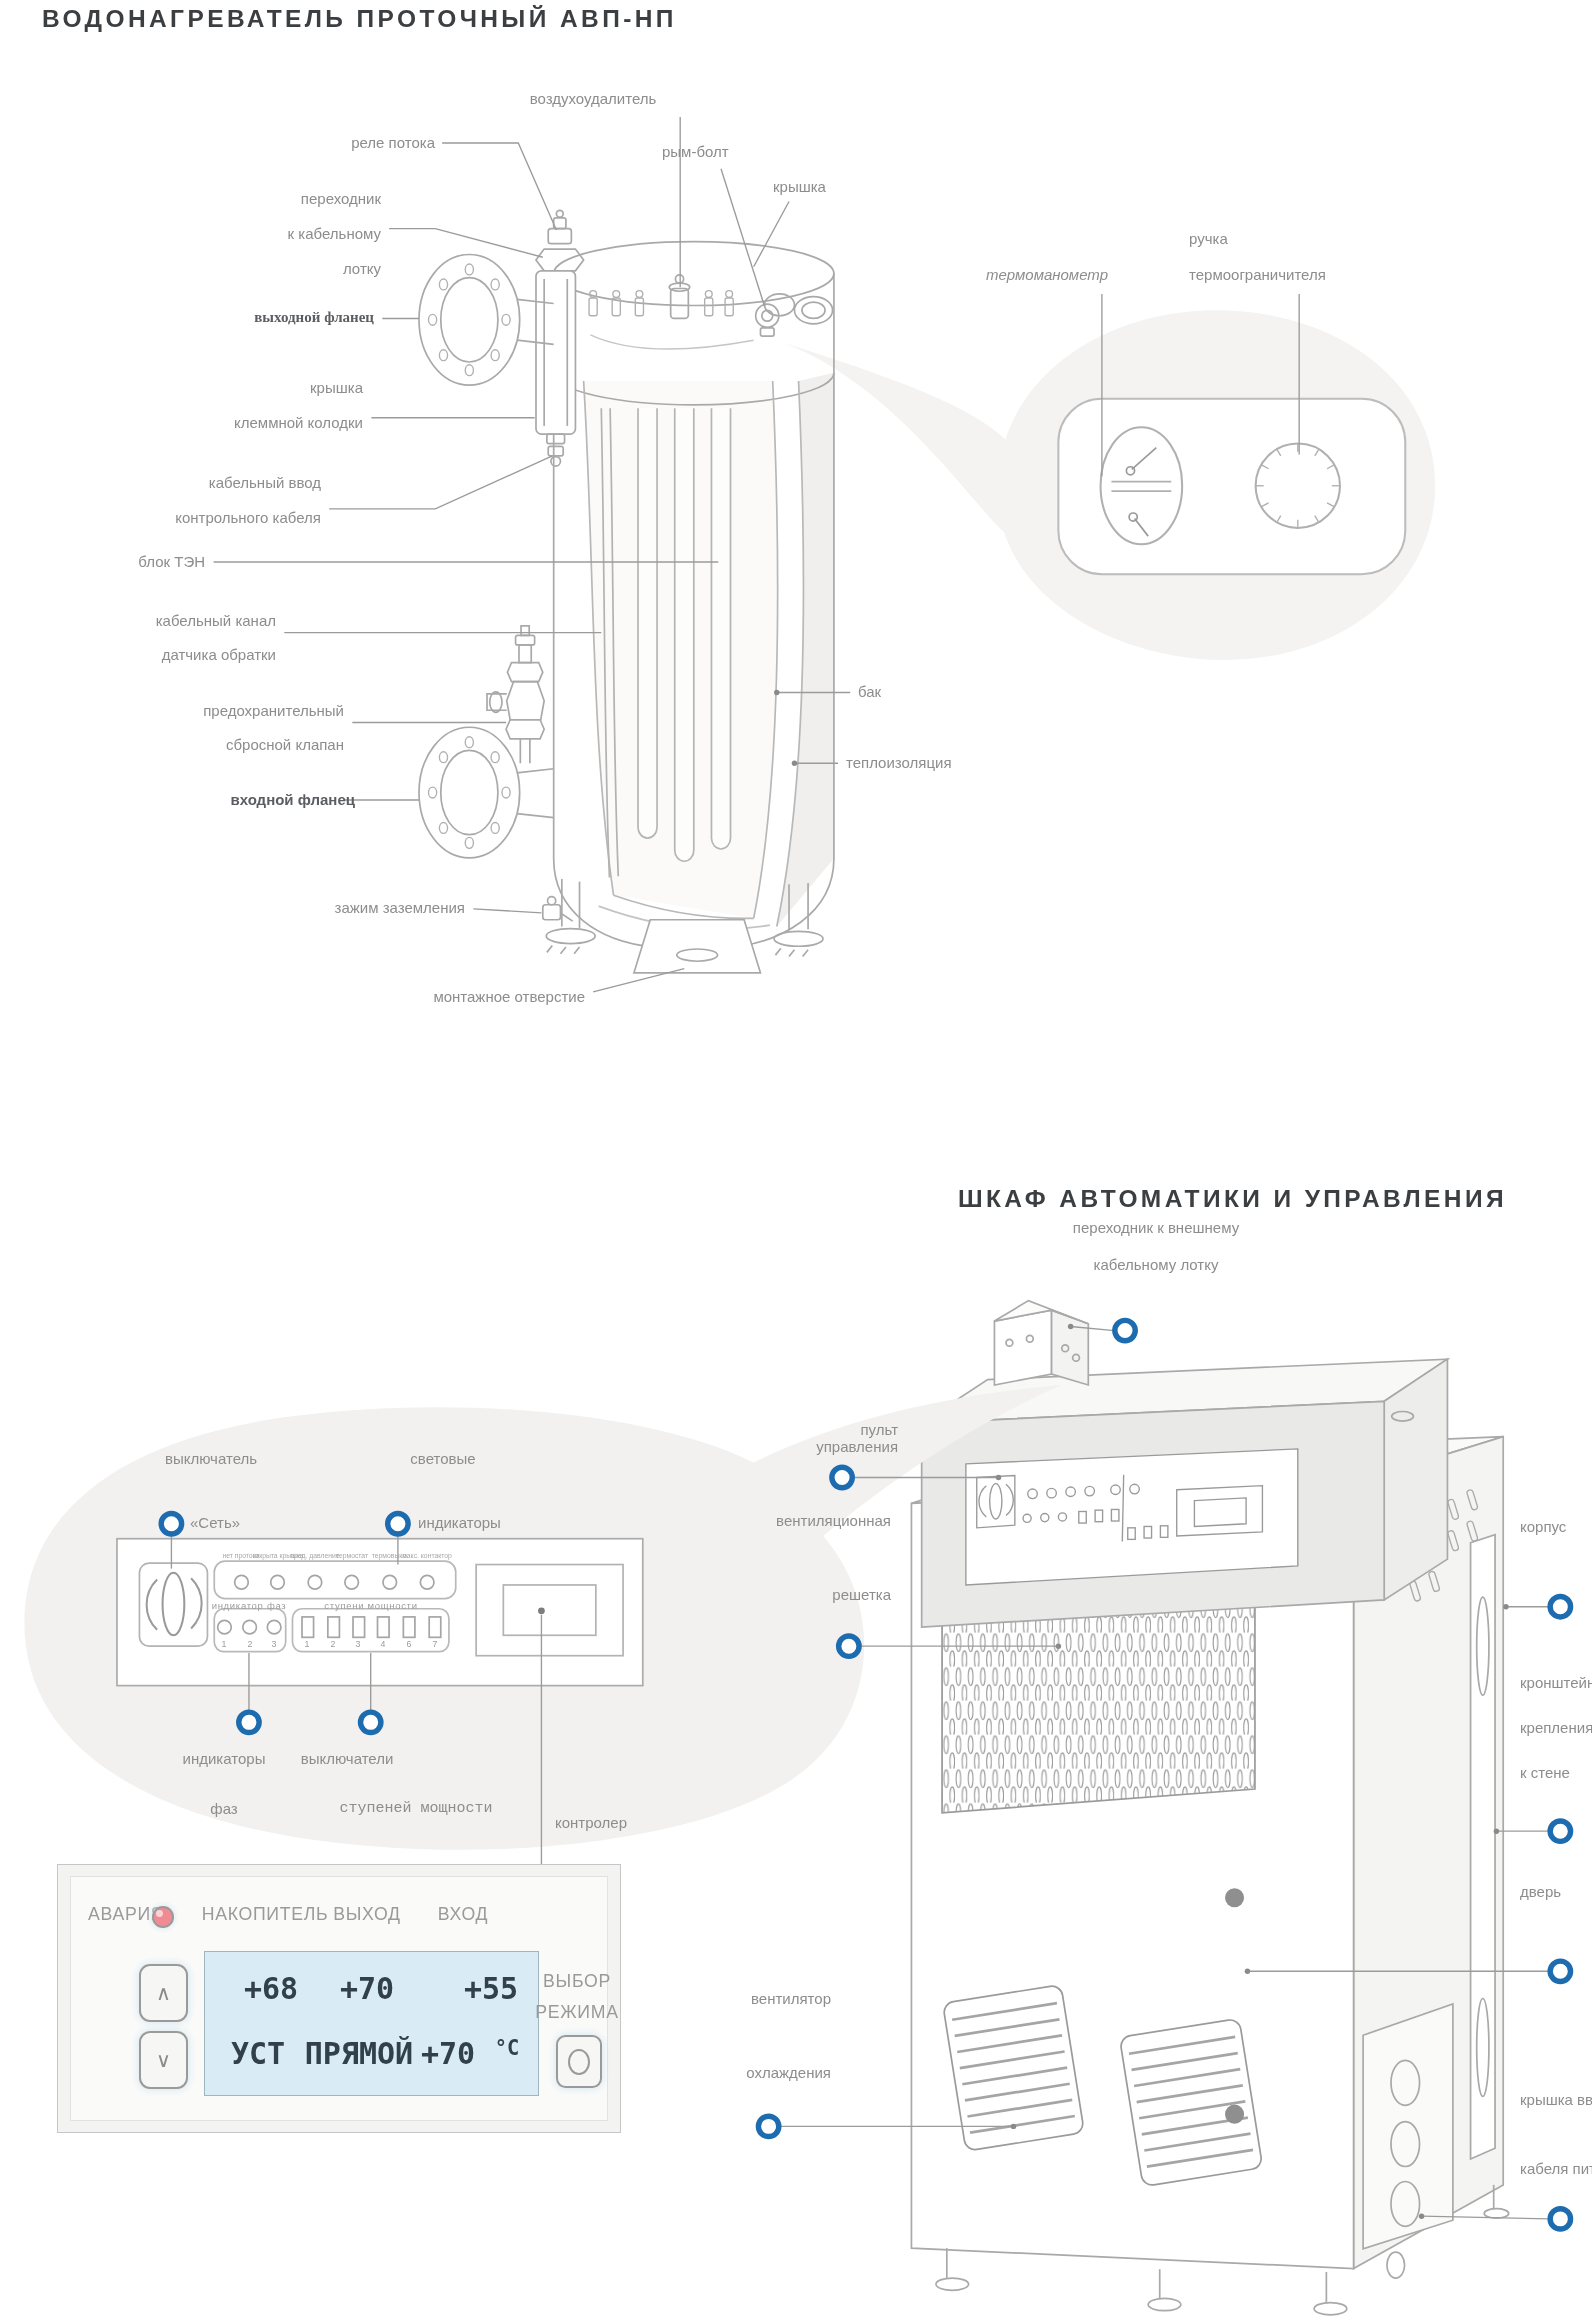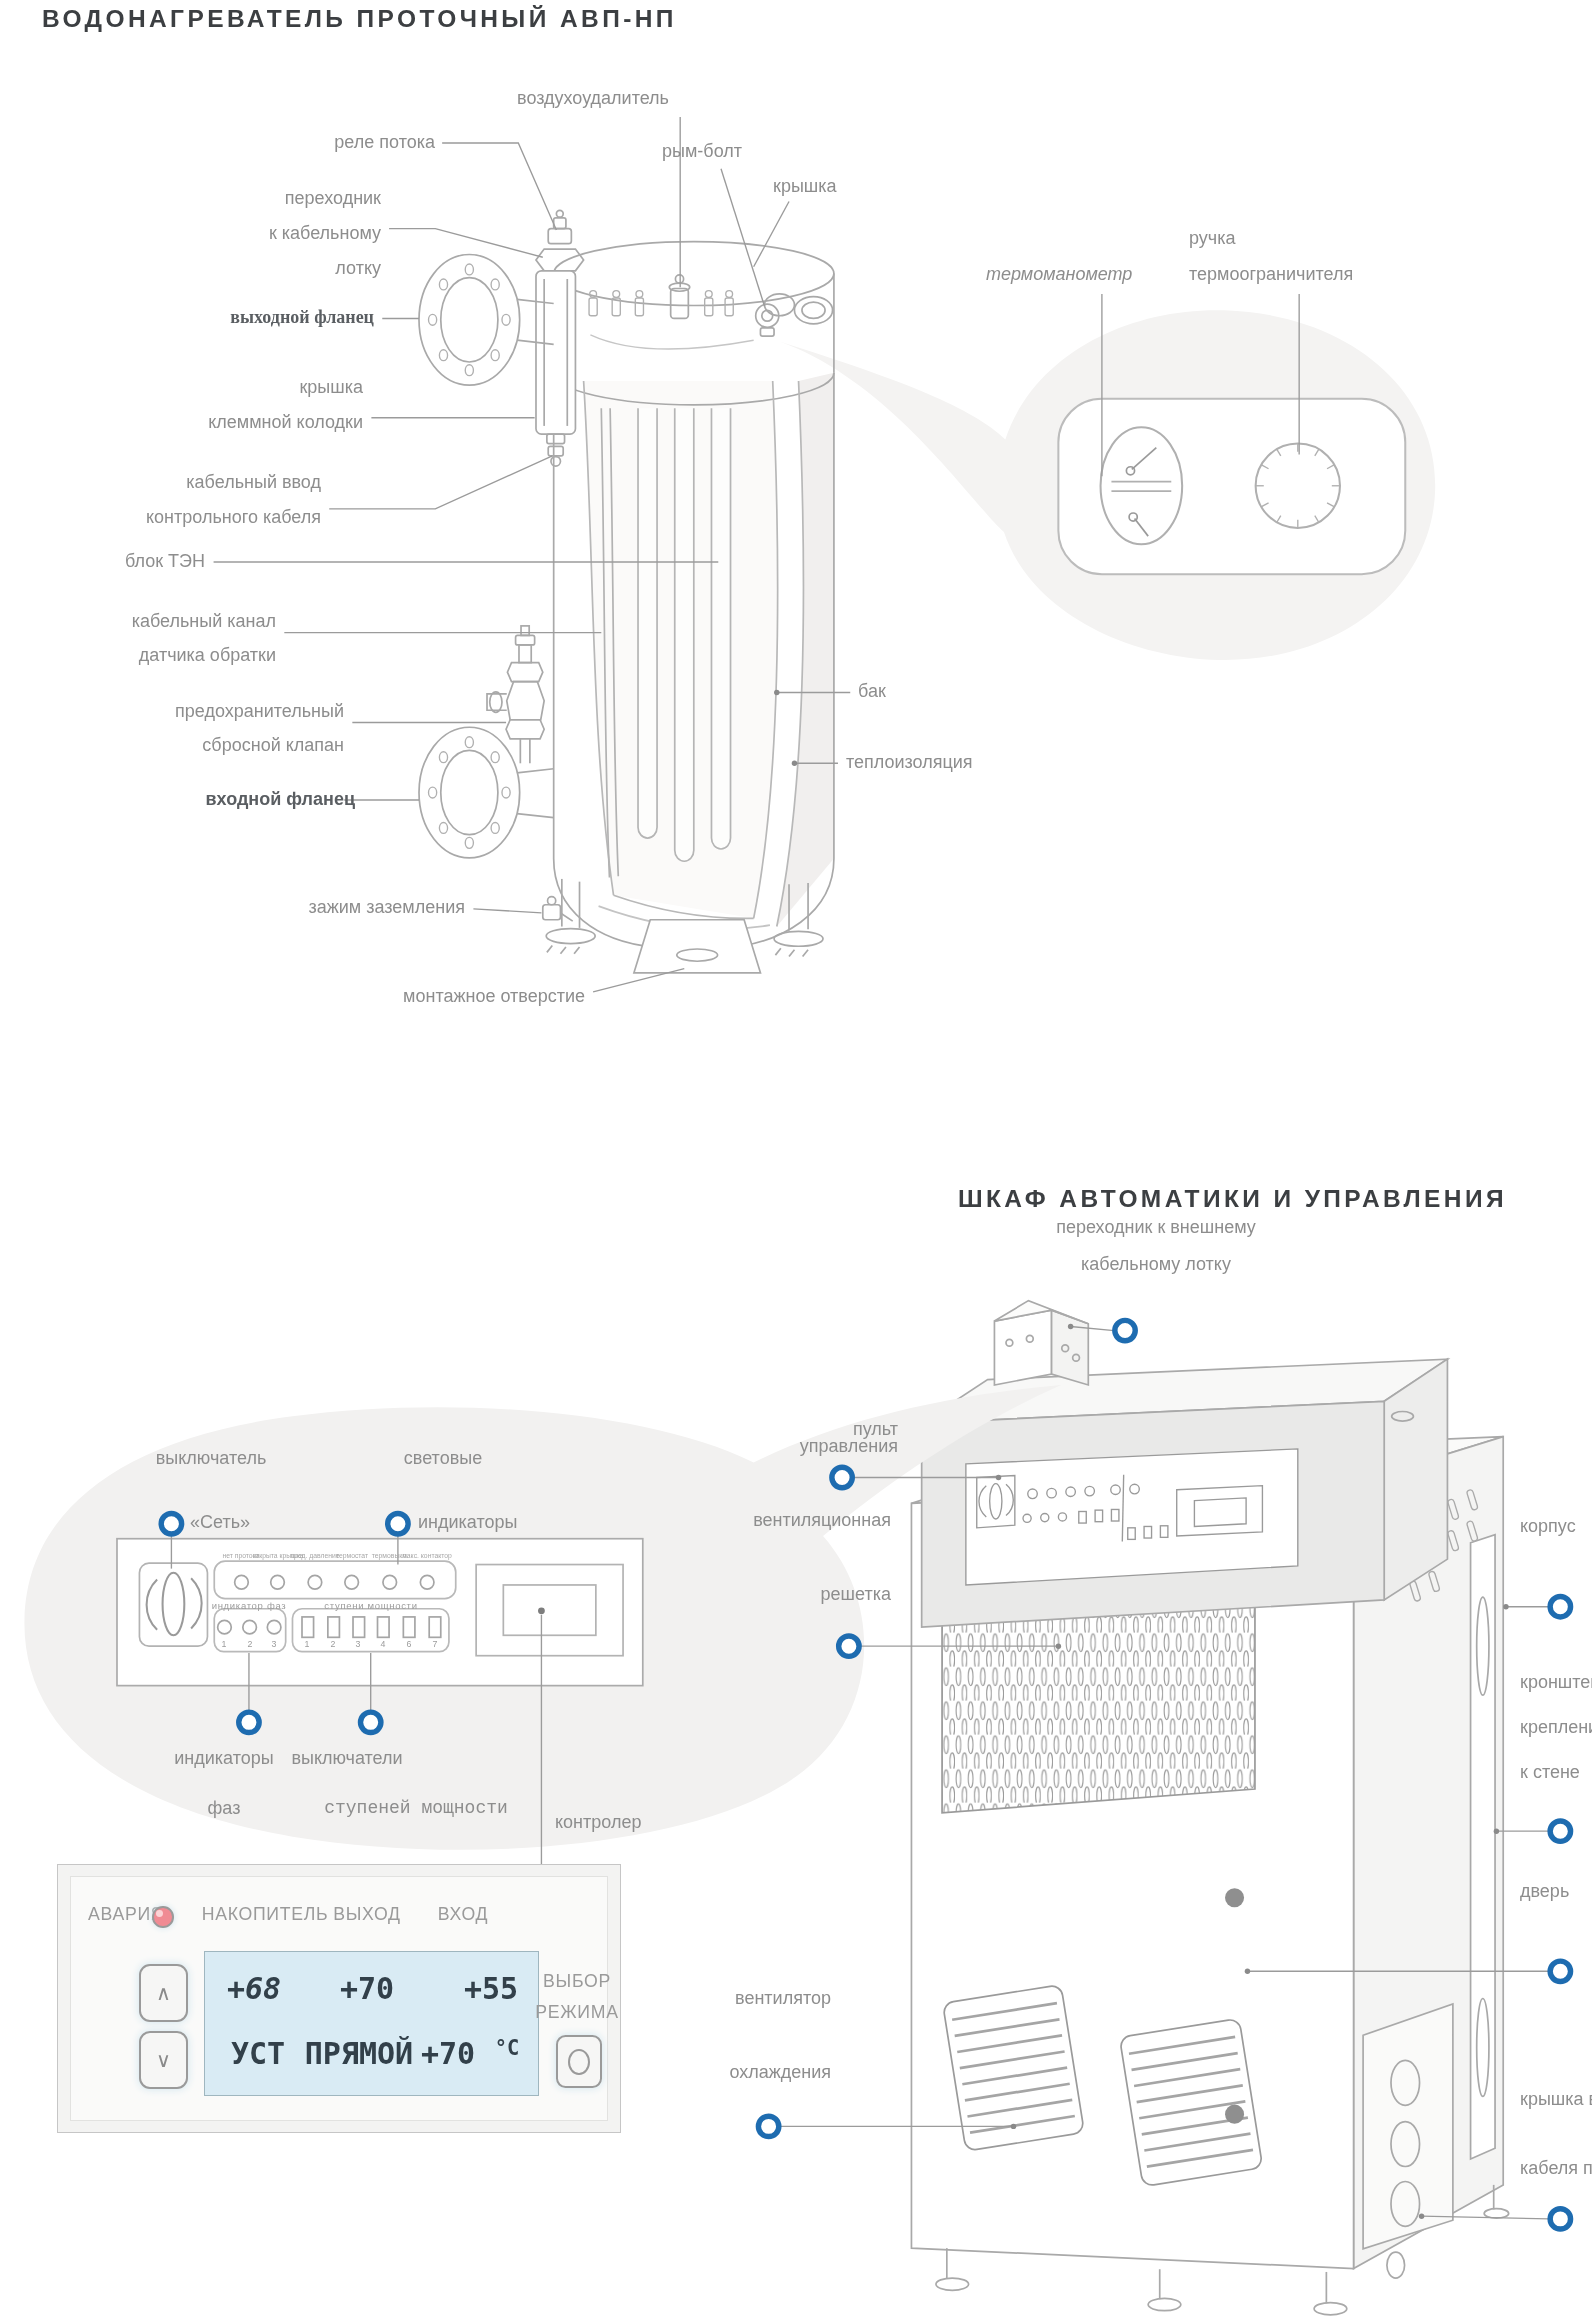--- a/index.html
+++ b/index.html
@@ -1,21 +1,21 @@
 <!DOCTYPE html>
 <html style="font-size:11px"><head>
 <meta charset="utf-8">
 <style>
   html,body{margin:0;padding:0;background:#ffffff;}
   body{width:1593px;height:2319px;position:relative;overflow:hidden;
        font-family:"Liberation Sans",sans-serif;}
   #art{position:absolute;left:0;top:0;z-index:1;}
   .txt{position:absolute;z-index:2;white-space:nowrap;}
   .ttl{font-size:24.5px;font-weight:bold;letter-spacing:3.4px;color:#3c3f42;}
-  .lbl{font-size:18px;color:#8d8d8d;line-height:23px;}
+  .lbl{font-size:15px;color:#8d8d8d;line-height:23px;}
   .lbl-b{font-weight:bold;color:#5a5e62;}
   .rr{text-align:right;}
   .cc{transform:translateX(-50%);text-align:center;}
   .tiny{font-size:9.5px;color:#9c9c9c;letter-spacing:0.7px;}
   .micro{font-size:6.8px;color:#a8a8a8;}
   .digit{font-size:8.8px;color:#9c9c9c;}
   .ctl-h{font-size:17.7px;color:#9a9a9a;letter-spacing:0.7px;}
   .lcd-t{font-family:"DejaVu Sans Mono",monospace;font-size:30px;font-weight:bold;color:#32404a;}
   .lcd-s{font-family:"DejaVu Sans Mono",monospace;font-size:20.4px;font-weight:bold;color:#32404a;}
   .panel-btn{position:absolute;z-index:2;width:45px;height:54px;border:2px solid #9a9a9a;border-radius:11px;
@@ -529,21 +529,21 @@
 <div class="txt lbl" style="left:555px;top:1811px;">контролер</div>
 <div class="ctrl-panel">
     <div class="ctrl-inner"></div>
   </div>
 <div class="txt ctl-h" style="left:88px;top:1904px;">АВАРИЯ</div>
 <div class="led"></div>
 <div class="txt ctl-h cc" style="left:265px;top:1904px;">НАКОПИТЕЛЬ</div>
 <div class="txt ctl-h cc" style="left:367px;top:1904px;">ВЫХОД</div>
 <div class="txt ctl-h cc" style="left:463px;top:1904px;">ВХОД</div>
 <div class="lcd"></div>
-<div class="txt lcd-t cc" style="left:254px;top:1971px;font-style:italic;">+68</div>
+<div class="txt lcd-t cc" style="left:271px;top:1971px;">+68</div>
 <div class="txt lcd-t cc" style="left:367px;top:1971px;">+70</div>
 <div class="txt lcd-t cc" style="left:463px;top:1971px;margin-left:28px;">+55</div>
 <div class="txt lcd-t cc" style="left:258px;top:2036px;">УСТ</div>
 <div class="txt lcd-t cc" style="left:359px;top:2036px;">ПРЯМОЙ</div>
 <div class="txt lcd-t cc" style="left:448px;top:2036px;">+70</div>
 <div class="txt lcd-s cc" style="left:507px;top:2036px;">°С</div>
 <div class="panel-btn" style="left:139px;top:1964px;">∧</div>
 <div class="panel-btn" style="left:139px;top:2031px;">∨</div>
 <div class="txt ctl-h cc" style="left:577px;top:1971px;">ВЫБОР</div>
 <div class="txt ctl-h cc" style="left:577px;top:2002px;">РЕЖИМА</div>

